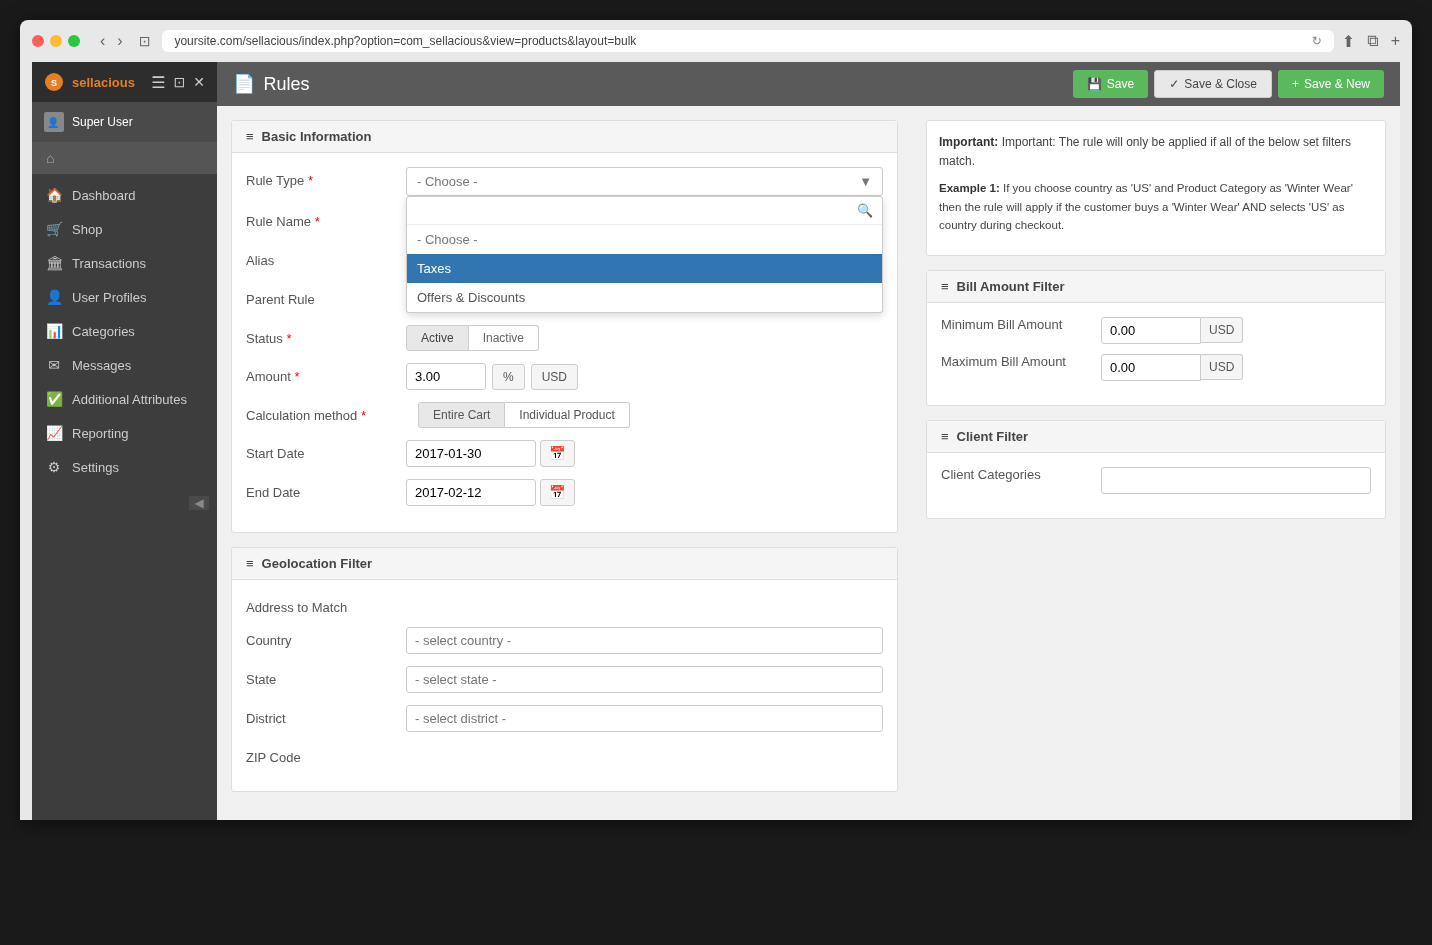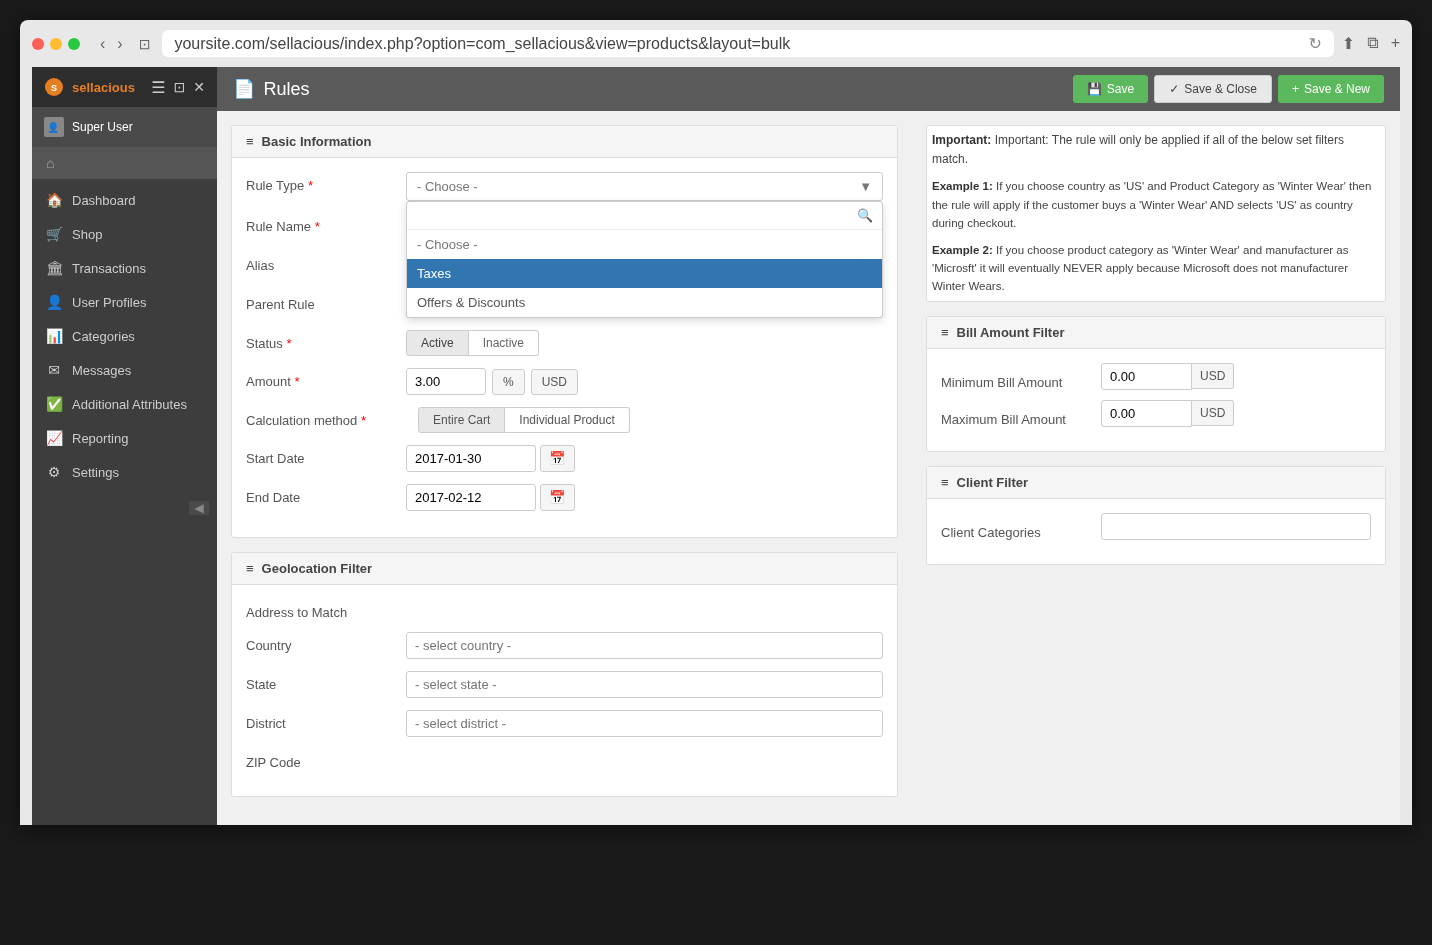--- a/index.html
+++ b/index.html
@@ -24,21 +24,21 @@
     .dot-red { background: #ff5f57; }
     .dot-yellow { background: #febc2e; }
     .dot-green { background: #28c840; }
     .nav-btns { display: flex; gap: 4px; margin-left: 8px; }
     .nav-btn { background: none; border: none; color: #666; font-size: 16px; cursor: pointer; padding: 2px 4px; }
     .address-bar {
       flex: 1;
       background: white;
       border-radius: 6px;
       padding: 4px 12px;
-      font-size: 16px;
+      font-size: 12px;
       color: #444;
       display: flex;
       align-items: center;
       justify-content: space-between;
     }
     .toolbar-icons { display: flex; gap: 12px; color: #666; font-size: 16px; }
     .browser-body {
       background: white;
       display: flex;
       min-height: 720px;
@@ -295,43 +295,43 @@
 
     
     .right-panel {
       width: 460px;
       flex-shrink: 0;
       margin-left: 14px;
     }
     .info-box {
       background: white;
       border: 1px solid #ddd;
-      padding: 5px;
+      padding: 12px;
       font-size: 12px;
       color: #444;
       line-height: 1.6;
       margin-bottom: 14px;
       border-radius: 3px;
     }
     .info-box strong { color: #333; }
 
     
     .filter-row {
       display: flex;
-      align-items: flex-end;
+      align-items: flex-start;
       margin-bottom: 10px;
     }
     .filter-label {
       width: 160px;
       color: #555;
       font-size: 13px;
     }
     .filter-input-group { display: flex; align-items: center; gap: 0; }
     .filter-input {
-      width: 91px;
+      width: 100px;
       padding: 5px 8px;
       border: 1px solid #ccc;
       border-radius: 3px 0 0 3px;
       font-size: 13px;
     }
     .filter-currency {
       padding: 5px 8px;
       background: #f5f5f5;
       border: 1px solid #ccc;
       border-left: none;
@@ -635,24 +635,20 @@
 
             <div class="info-box">
               <p style="margin-bottom:8px;">
                 <strong>Important:</strong>
                 <span>Important: The rule will only be applied if all of the below set filters match.</span>
               </p>
               <p style="margin-bottom:8px; font-size:11.5px;">
                 <strong>Example 1:</strong>
                 <span> If you choose country as 'US' and Product Category as 'Winter Wear' then the rule will apply if the customer buys a 'Winter Wear' AND selects 'US' as country during checkout.</span>
               </p>
-              <p style="font-size:11.5px;">
-                <strong>Example 2:</strong>
-                <span> If you choose product category as 'Winter Wear' and manufacturer as 'Microsft' it will eventually NEVER apply because Microsoft does not manufacturer Winter Wears.</span>
-              </p>
             </div>
 
             <div class="panel">
               <div class="panel-header">
                 <span>≡</span>
                 <span>Bill Amount Filter</span>
               </div>
               <div class="panel-body">
                 <div class="filter-row">
                   <div class="filter-label">Minimum Bill Amount</div>

